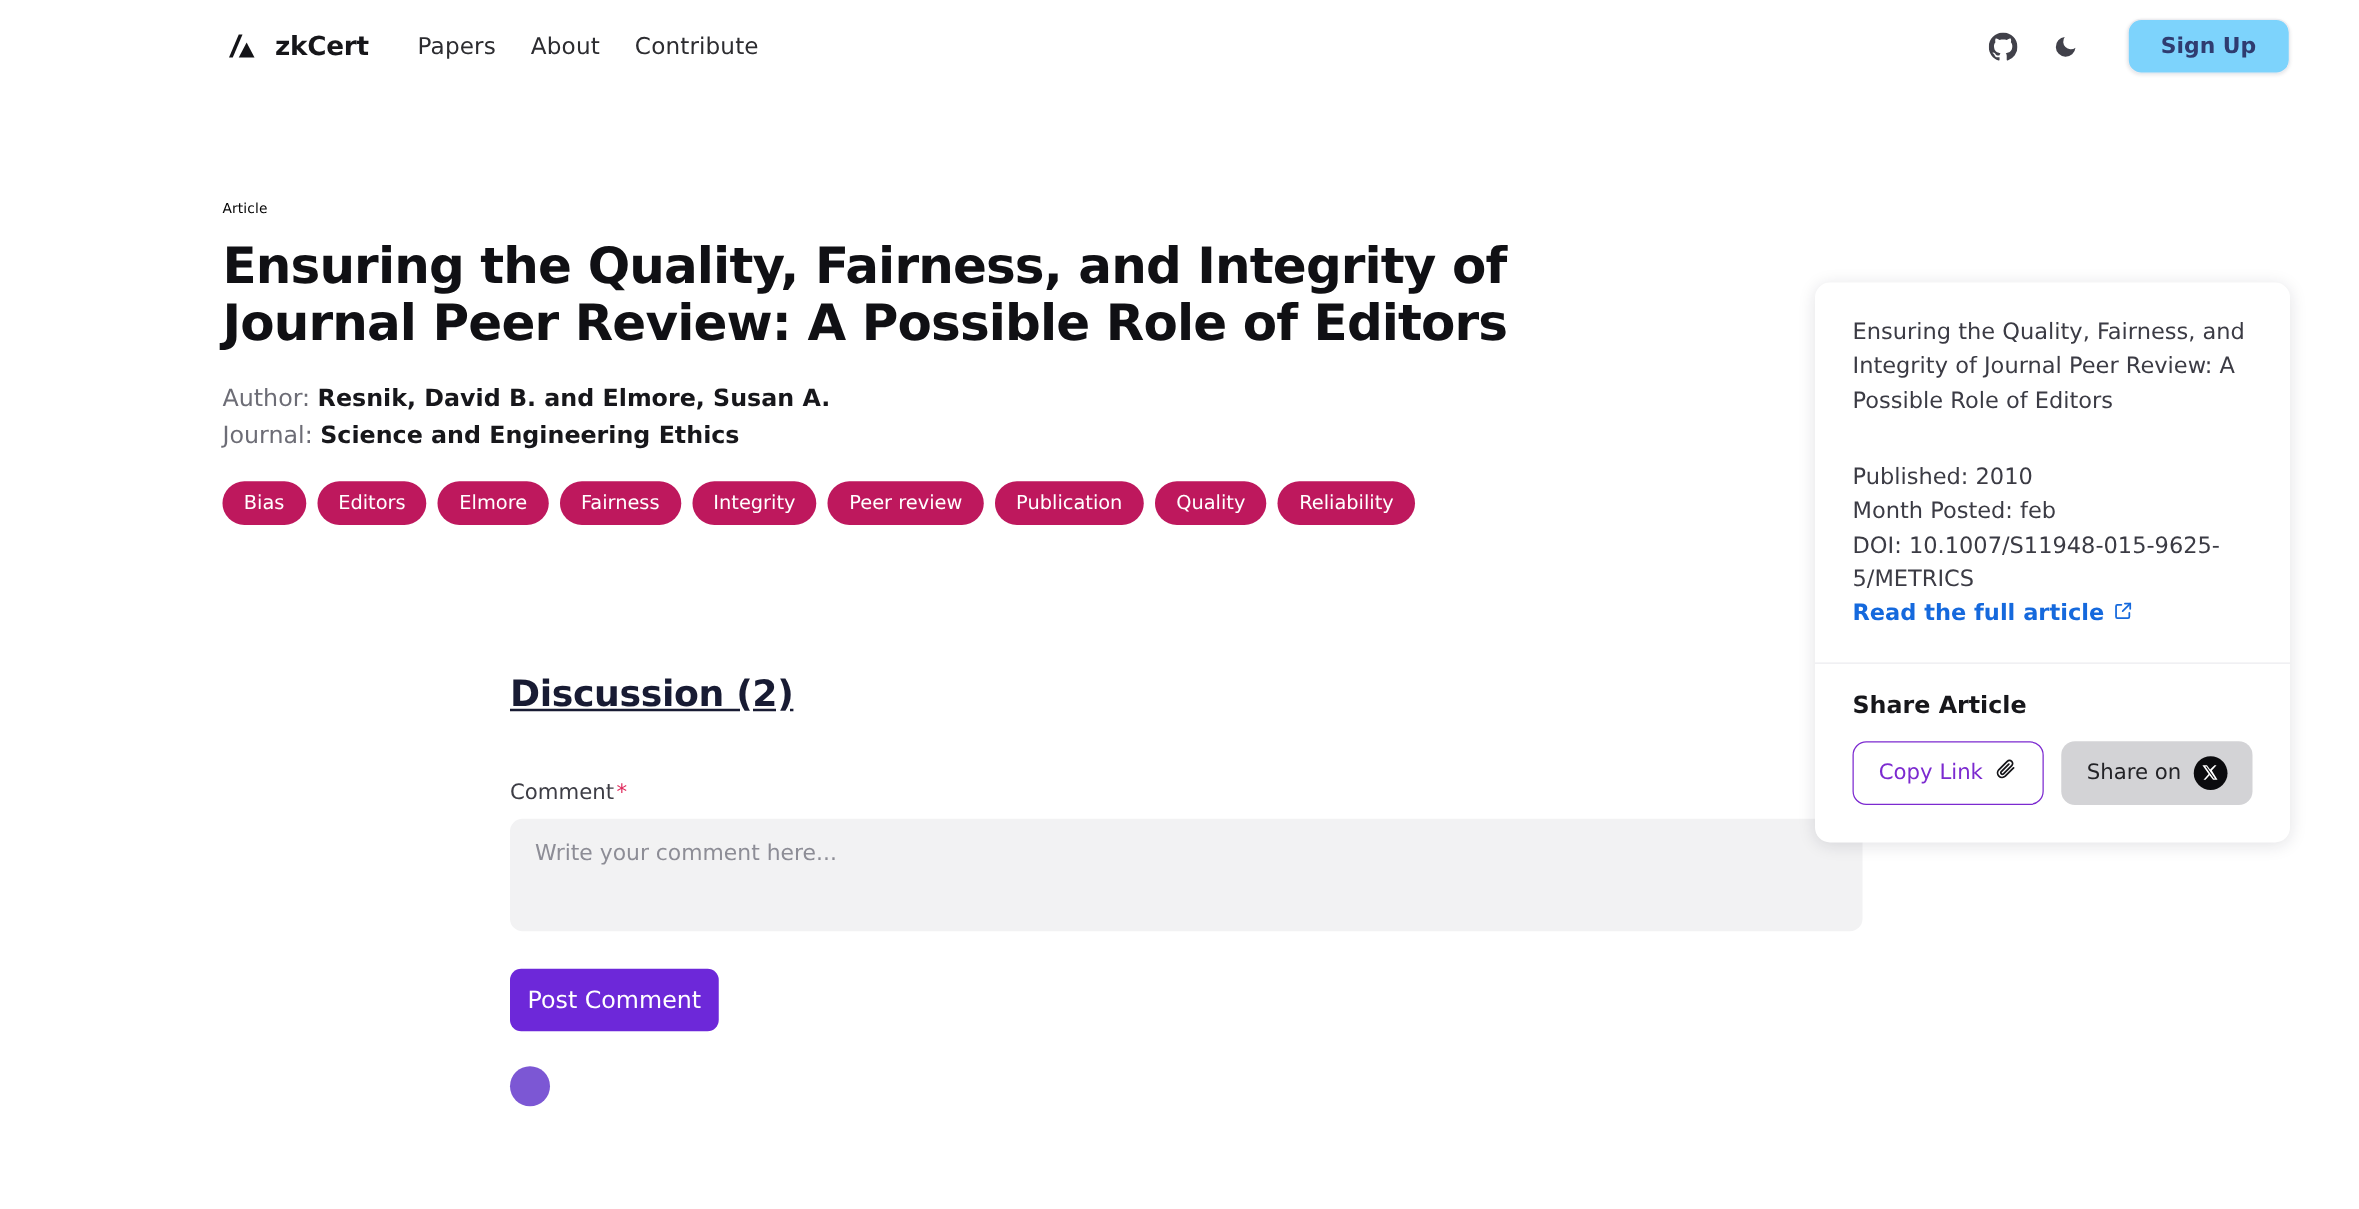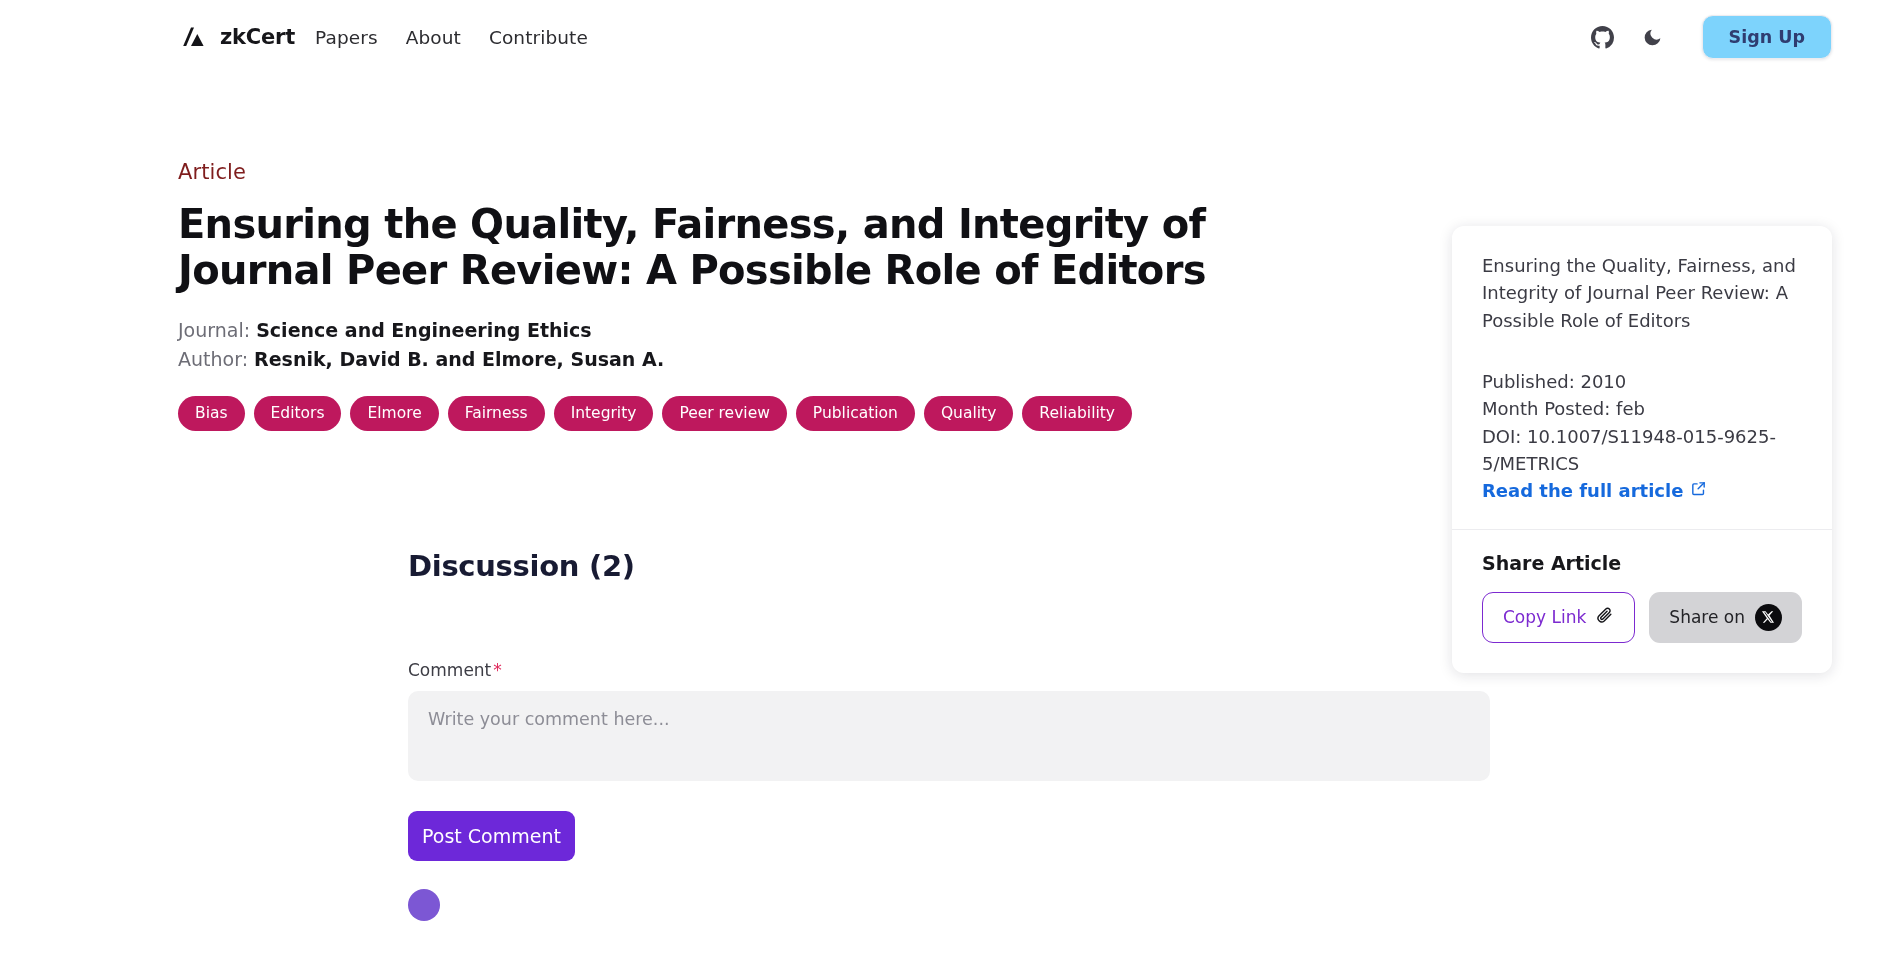--- a/index.html
+++ b/index.html
@@ -43,20 +43,21 @@
     font-size: 21px;
     font-weight: 700;
     letter-spacing: -0.2px;
     color: #16161a;
   }
 
   .nav {
     display: flex;
     align-items: center;
     gap: 28px;
+    margin-left: 19px;
   }
 
   .nav-link {
     font-size: 18.5px;
     color: #2c2c30;
     text-decoration: none;
     letter-spacing: 0.1px;
   }
 
   .header-right {
@@ -97,22 +98,22 @@
     position: relative;
     padding: 0 55px 0 178px;
   }
 
   .article-head {
     padding-top: 86px;
     max-width: 1110px;
   }
 
   .kicker {
-    font-size: 21px;
-    color: #7f1d1d;
+    font-size: 11px;
+    color: #000000;
     font-weight: 400;
     letter-spacing: 0.1px;
     margin-bottom: 17px;
   }
 
   .article-title {
     font-size: 40px;
     line-height: 1.16;
     font-weight: 700;
     letter-spacing: -0.7px;
@@ -260,21 +261,22 @@
   .discussion {
     margin: 118px 0 0 230px;
     max-width: 1080px;
   }
 
   .discussion-heading {
     font-size: 29px;
     font-weight: 700;
     letter-spacing: -0.3px;
     color: #181b33;
-    margin-bottom: 77px;
+    margin-bottom: 52px;
+    text-decoration: underline;
   }
 
   .field-label {
     font-size: 17px;
     color: #3d3d45;
     margin-bottom: 11px;
   }
 
   .required-star {
     color: #e0295c;
@@ -357,26 +359,26 @@
   </div>
 </div>
 
 <div class="page">
 
   <div class="article-head">
     <div class="kicker">Article</div>
     <h1 class="article-title">Ensuring the Quality, Fairness, and Integrity of Journal Peer Review: A Possible Role of Editors</h1>
 
     <div class="meta-line">
+      <span>Author:</span>
+      <b>Resnik, David B. and Elmore, Susan A.</b>
+    </div>
+    <div class="meta-line">
       <span>Journal:</span>
       <b>Science and Engineering Ethics</b>
-    </div>
-    <div class="meta-line">
-      <span>Author:</span>
-      <b>Resnik, David B. and Elmore, Susan A.</b>
     </div>
 
     <div class="tags">
       <span class="tag">Bias</span>
       <span class="tag">Editors</span>
       <span class="tag">Elmore</span>
       <span class="tag">Fairness</span>
       <span class="tag">Integrity</span>
       <span class="tag">Peer review</span>
       <span class="tag">Publication</span>

